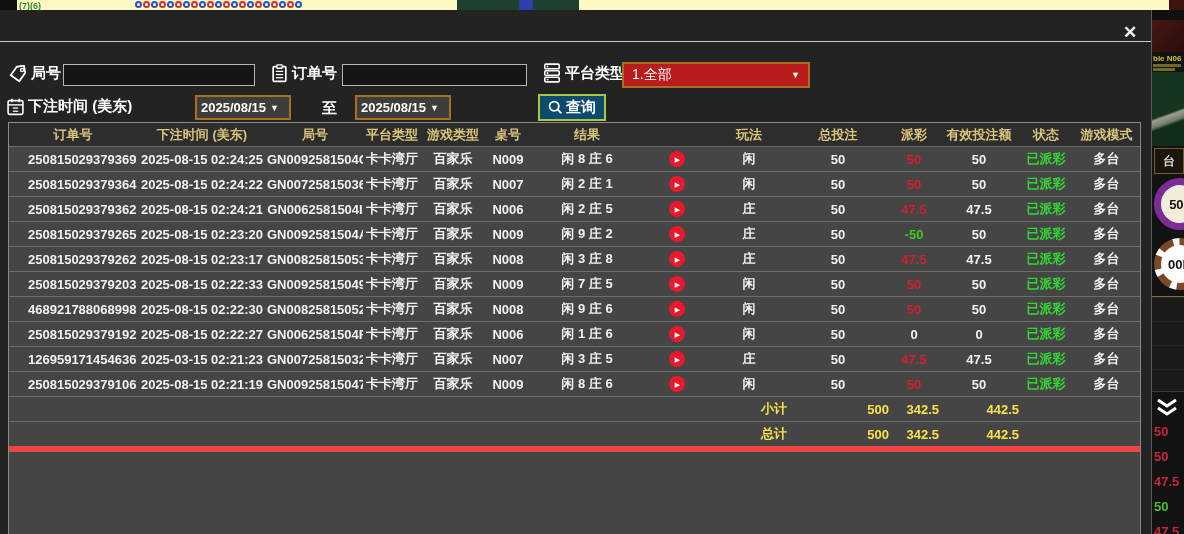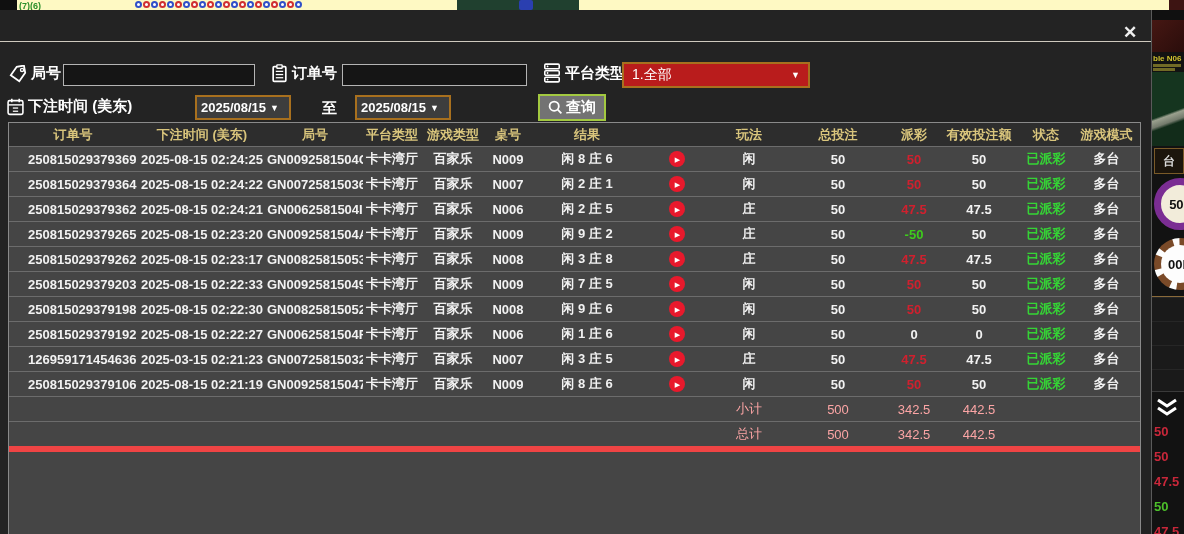--- a/index.html
+++ b/index.html
@@ -48,35 +48,35 @@
   
   .filters{position:absolute;left:0;top:38px;width:100%;height:74px;color:#fff;}
   .flabel{font-weight:700;font-size:15px;color:#fff;}
   .f-item{position:absolute;display:flex;align-items:center;gap:4px;}
   .txt-input{background:#151515;border:1px solid #b4b4b4;height:22px;color:#eee;font-size:13px;padding:0 4px;box-sizing:border-box;}
   .dropdown{display:flex;align-items:center;justify-content:space-between;background:#b91c1c;
     border:2px solid #a8701e;height:26px;box-sizing:border-box;color:#fff;font-size:14px;padding:0 8px;cursor:pointer;}
   .datesel{display:flex;align-items:center;gap:4px;background:#3d3d3d;
     border:2px solid #a8701e;height:25px;box-sizing:border-box;color:#fff;font-size:13px;font-weight:700;cursor:pointer;padding:1px 4px;}
   .caret{font-size:9px;color:#fff;}
-  .query-btn{display:flex;align-items:center;justify-content:center;gap:3px;background:#737373;
+  .query-btn{display:flex;align-items:center;justify-content:center;gap:3px;background:#0c4a6e;
     border:2px solid #a3c940;height:27px;box-sizing:border-box;color:#fff;font-size:15px;font-weight:700;cursor:pointer;padding:0 8px;}
 
   
   .tablewrap{position:absolute;left:8px;top:112px;width:1133px;height:412px;background:#454545;
     border:1px solid #8a8a8a;border-bottom:none;box-sizing:border-box;overflow:hidden;}
   .trow,.thead{display:grid;grid-template-columns:128px 130px 96px 58px 64px 46px 112px 68px 76px 102px 50px 80px 54px 1fr;
     align-items:center;}
   .thead{height:23px;background:#2d2d2d;color:#d9c57c;font-size:13px;font-weight:700;}
   .trow{height:24px;border-top:1px solid #6c6c6c;background:#454545;color:#f2f2f2;font-size:13px;font-weight:600;}
   .c{text-align:center;overflow:hidden;white-space:nowrap;}
   .c.left{text-align:left;padding-left:19px;}
   .pay.r{color:#d0202e;} .pay.g{color:#3ecb1c;} .pay.w{color:#f2f2f2;}
   .status-paid{color:#35d435;font-weight:700;}
-  .sumrow .c{color:#fca5a5;font-weight:400;}
+  .sumrow .c{color:#fde047;font-weight:700;text-align:right;}
   .totalrow{border-bottom:6px solid #ef4444;}
   .play-wrap{display:flex;justify-content:center;}
   .play-btn{width:16px;height:16px;border-radius:50%;background:#e8192c;border:none;cursor:pointer;
     display:flex;align-items:center;justify-content:center;padding:0;}
   .play-btn span{color:#fff;font-size:7px;line-height:1;margin-left:1px;}
 
   .icon{display:inline-flex;align-items:center;justify-content:center;}
 </style>
 </head>
 <body>
@@ -355,21 +355,21 @@
     </div>
     <div class="c">闲</div>
     <div class="c">50</div>
     <div class="c pay r">50</div>
     <div class="c">50</div>
     <div class="c status-paid">已派彩</div>
     <div class="c">多台</div>
   </div>
 
   <div class="trow">
-    <div class="c left">250815029379198</div>
+    <div class="c left">468921788068998</div>
     <div class="c">2025-08-15 02:22:30</div>
     <div class="c">GN00825815052</div>
     <div class="c">卡卡湾厅</div>
     <div class="c">百家乐</div>
     <div class="c">N008</div>
     <div class="c">闲 9 庄 6</div>
     <div class="c play-wrap">
       <button class="play-btn">
                 <span>▶</span>
               </button>

